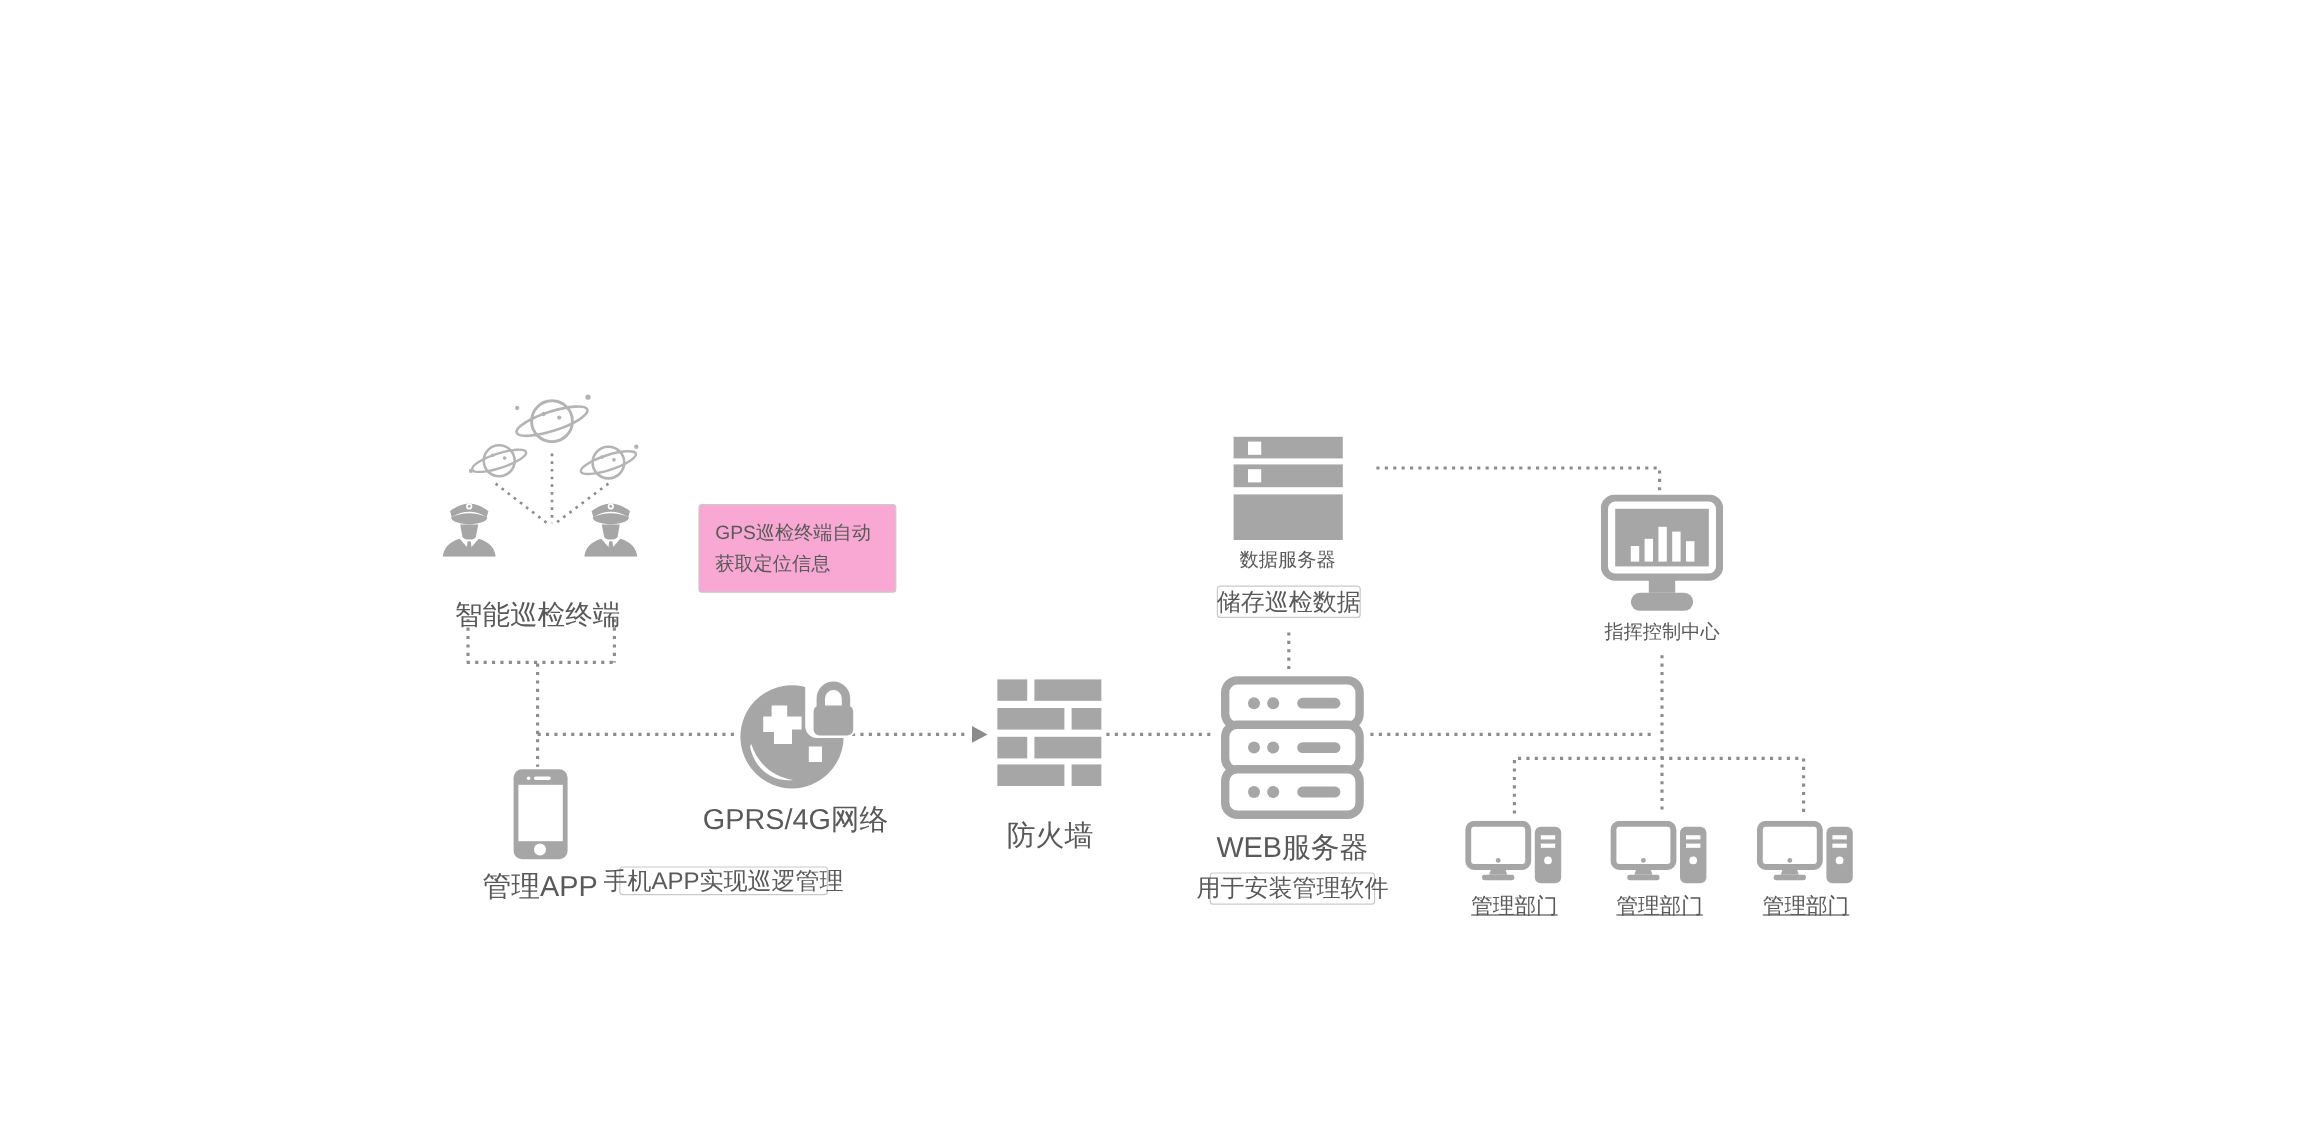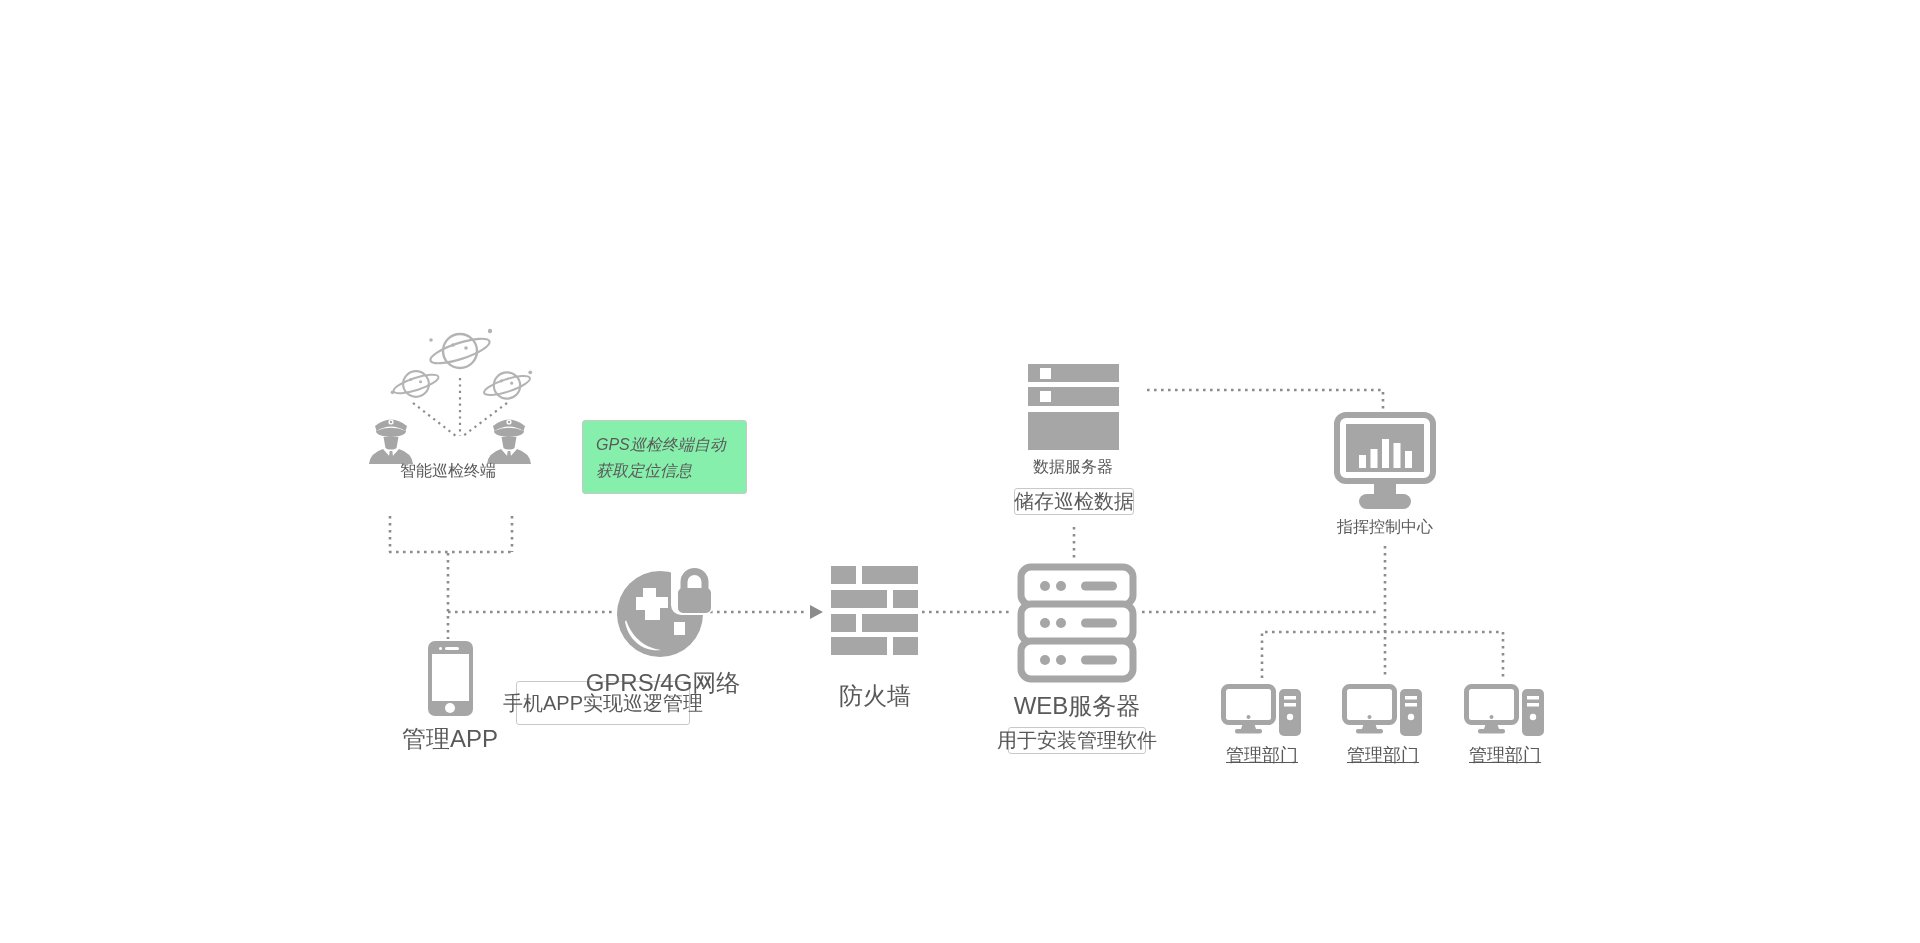--- a/index.html
+++ b/index.html
@@ -10,22 +10,22 @@
   .dot { stroke:#8c8c8c; stroke-width:2.6; fill:none; stroke-dasharray:2.6 4.4; }
   .abs { position:absolute; }
   .label { position:absolute; color:#595959; text-align:center; white-space:nowrap; }
   .lbl-lg { font-size:24px; }
   .lbl-md { font-size:16px; }
   .lbl-sm { font-size:18px;text-decoration:underline; }
   .note-box { position:absolute; border:1px solid #c9c9c9; border-radius:3px; background:#fff;
               color:#595959; font-size:20px; display:flex; align-items:center; justify-content:center;
               white-space:nowrap; }
   .gps-box { position:absolute; left:582px; top:420px; width:165px; height:74px;
-             border:1px solid #c9c9c9; border-radius:3px; background:#86efac; color:#595959;
-             font-size:16px; padding:11px 0 0 13px; line-height:26px;font-style:italic; }
+             border:1px solid #c9c9c9; border-radius:3px; background:#f9a8d4; color:#595959;
+             font-size:16px; padding:11px 0 0 13px; line-height:26px; }
   
   .phone { position:absolute; left:428px; top:641px; width:45px; height:75px;
            background:#a6a6a6; border-radius:7px; }
   .phone .screen { position:absolute; left:4px; right:4px; top:13px; bottom:15px; background:#fff; }
   .phone .speaker { position:absolute; left:17px; top:6px; width:14px; height:3px; border-radius:2px; background:#fff; }
   .phone .cam { position:absolute; left:11px; top:6px; width:3px; height:3px; border-radius:50%; background:#fff; }
   .phone .home { position:absolute; left:17px; bottom:3px; width:10px; height:10px; border-radius:50%; background:#fff; }
   
   .ds-bar { position:absolute; background:#a6a6a6; }
   .ds-sq  { position:absolute; background:#fff; width:11px; height:11px; }
@@ -100,35 +100,35 @@
     <path d="M9 15 Q25 2 41 15 L39.5 20 Q25 11 10.5 20 Z" fill="#a6a6a6"></path>
     <circle cx="25" cy="11" r="2.6" fill="#fff"></circle>
       <circle cx="25" cy="11" r="1.2" fill="#a6a6a6"></circle>
     <path d="M10 20 Q25 13.5 40 20 Q40 25 25 26 Q10 25 10 20 Z" fill="#a6a6a6"></path>
     <path d="M17.5 26 L32.5 26 L30.5 37 Q25 41.5 19.5 37 Z" fill="#a6a6a6"></path>
     <path d="M3 53 Q4 42 17 38 L25 47 L33 38 Q46 42 47 53 Z" fill="#a6a6a6"></path>
     <path d="M20 38.5 L25 46.5 L30 38.5 Z" fill="#fff"></path>
     <path d="M23.7 40 L26.3 40 L27.5 49 L25 52 L22.5 49 Z" fill="#a6a6a6"></path>
   </svg>
 
-  <div class="label lbl-md" style="left:348px;top:461px;width:200px;font-size:16px">智能巡检终端</div>
+  <div class="label lbl-md" style="left:348px;top:497px;width:200px;font-size:23px">智能巡检终端</div>
 
   <div class="gps-box">
     <div>GPS巡检终端自动</div>
     <div>获取定位信息</div>
   </div>
 
   <div class="phone">
     <div class="speaker"></div>
       <div class="cam"></div>
     <div class="screen"></div>
       <div class="home"></div>
   </div>
   <div class="label lbl-lg" style="left:350px;top:723px;width:200px">管理APP</div>
-  <div class="note-box" style="left:516px;top:681px;width:174px;height:44px">手机APP实现巡逻管理</div>
+  <div class="note-box" style="left:516px;top:722px;width:174px;height:24px">手机APP实现巡逻管理</div>
 
   <svg class="abs" style="left:614px;top:562px;width:100px;height:100px" viewBox="0 0 100 100">
     <circle cx="46" cy="52" r="43" fill="#a6a6a6"></circle>
     <path d="M12 58 C19 78 33 86 47 88 C31 90 15 80 11 60 Z" fill="#fff"></path>
     <path d="M29 26 h13 v9 h12 v11 h-8 v12 h-15 v-10 h-9 v-13 h7 z" fill="#fff"></path>
     <path d="M60 60 h11 v13 h-11 z" fill="#fff"></path>
     <rect x="57" y="0" width="43" height="53" rx="10" fill="#fff"></rect>
     <path d="M70 29 v-9 a10.5 10.5 0 0 1 21 0 v9" fill="none" stroke="#a6a6a6" stroke-width="7"></path>
     <rect x="64" y="26" width="33" height="25" rx="5" fill="#a6a6a6"></rect>
   </svg>

